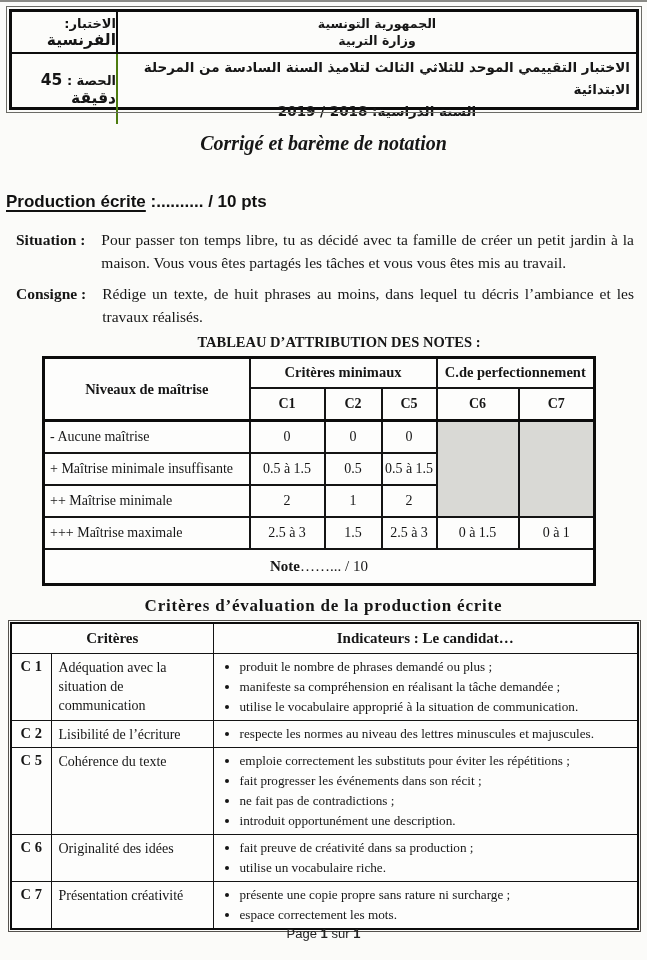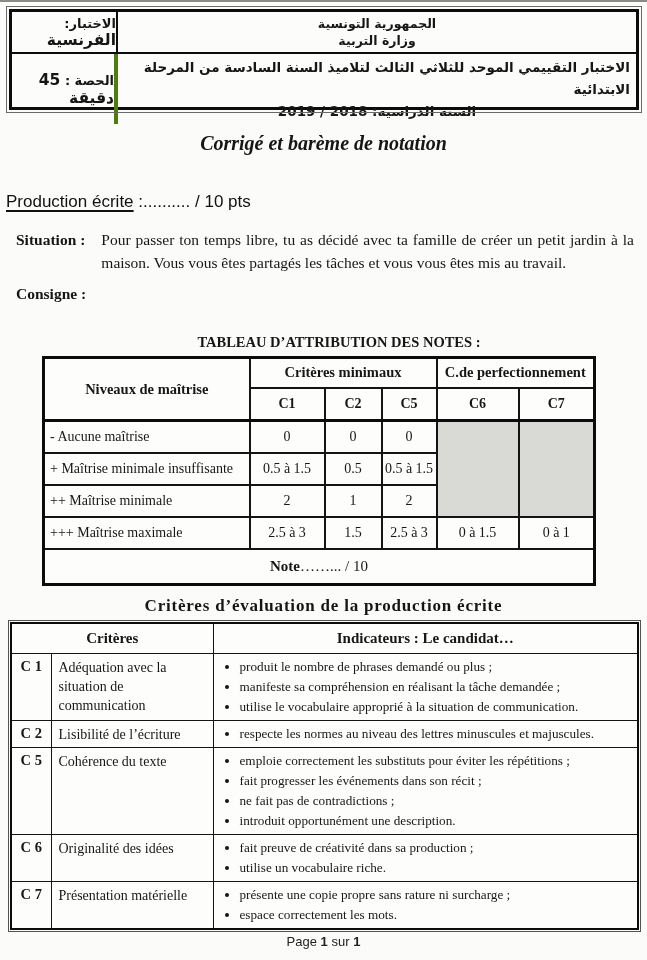--- a/index.html
+++ b/index.html
@@ -20,35 +20,35 @@
     outline: 1px solid #6b6b66; outline-offset: 2px;
     display: grid;
     grid-template-columns: 106px 1fr;
     grid-template-rows: 42px 1fr;
     background: #fcfcfa;
     font-family: "DejaVu Sans", sans-serif;
     direction: ltr;
   }
   .hdr-cell { display: flex; flex-direction: column; align-items: center; justify-content: center; }
   .cell-exam   { grid-column: 1; grid-row: 1; border-right: 2px solid #0c0c0c; border-bottom: 2px solid #0c0c0c; font-size: 13px; font-weight: bold; }
-  .cell-sess   { grid-column: 1; grid-row: 2; border-right: 4px solid #4d7c0f; font-size: 13px; font-weight: bold; justify-content: center; }
+  .cell-sess   { grid-column: 1; grid-row: 2; border-right: 2px solid #4d7c0f; font-size: 13px; font-weight: bold; justify-content: center; }
   .cell-rep    { grid-column: 2; grid-row: 1; border-bottom: 2px solid #0c0c0c; font-size: 12.5px; font-weight: bold; line-height: 17px; }
   .cell-title  { grid-column: 2; grid-row: 2; font-size: 13.5px; font-weight: bold; line-height: 22px; padding: 2px 6px; }
   .hdr .big { font-size: 15.5px; font-weight: 700; }
   .rtl { direction: rtl; unicode-bidi: embed; }
 
   
   .doc-title {
     position: absolute; top: 132px; left: 0; width: 647px;
     text-align: center; font-size: 20px; font-weight: bold; font-style: italic;
   }
   .section-line {
     position: absolute; top: 192px; left: 6px;
     font-family: "Liberation Sans", sans-serif;
-    font-size: 17px; font-weight: normal; color: #111;
+    font-size: 17px; font-weight: bold; color: #111;
   }
   .section-line .uline { text-decoration: underline; text-underline-offset: 3px; text-decoration-thickness: 2px; }
 
   .para { position: absolute; left: 16px; width: 618px; display: flex; font-size: 15.5px; line-height: 23px; }
   .para-situation { top: 228px; }
   .para-consigne  { top: 282px; }
   .para .plabel { flex: 0 0 64px; font-weight: bold; white-space: nowrap; }
   .para .ptext  { flex: 1; margin-left: 16px; text-align: justify; }
 
   .t1-title {
@@ -79,21 +79,21 @@
   .t2 th, .t2 td { border: 1.5px solid #141414; vertical-align: top; }
   .t2 th { font-size: 15px; font-weight: bold; text-align: center; height: 30px; vertical-align: middle; }
   .t2 td.code { text-align: center; font-weight: bold; font-size: 14.5px; padding-top: 4px; }
   .t2 td.label { padding: 4px 4px 2px 7px; line-height: 19px; }
   .t2 td.ind { padding: 3px 4px 3px 4px; }
   .t2 ul { list-style: disc; margin: 0; padding-left: 22px; }
   .t2 li { font-size: 13.2px; line-height: 20px; }
 
   .footer {
     position: absolute; top: 926px; left: 0; width: 647px; text-align: center;
-    font-family: "Liberation Sans", sans-serif; font-size: 13px; color: #222; margin-top: 8px;
+    font-family: "Liberation Sans", sans-serif; font-size: 13px; color: #222;
   }
   .footer b { font-weight: bold; }
 </style>
 </head>
 <body>
 
 <div class="scan-edge"></div>
 
 <div class="hdr">
   <div class="hdr-cell cell-exam rtl">
@@ -124,20 +124,21 @@
   <span class="uline">Production écrite</span><span> :.......... / 10 pts</span>
 </div>
 
 <div class="para para-situation">
   <span class="plabel">Situation :</span>
   <span class="ptext">Pour passer ton temps libre, tu as décidé avec ta famille de créer un petit jardin à la maison. Vous vous êtes partagés les tâches et vous vous êtes mis au travail.</span>
 </div>
 
 <div class="para para-consigne">
   <span class="plabel">Consigne :</span>
+  <span class="ptext">Rédige un texte, de huit phrases au moins, dans lequel tu décris l’ambiance et les travaux réalisés.</span>
 </div>
 
 <div class="t1-title">TABLEAU D’ATTRIBUTION DES NOTES :</div>
 
 <table class="t1">
   <colgroup>
     <col style="width:206px">
       <col style="width:75px">
       <col style="width:57px">
     <col style="width:55px">
@@ -243,21 +244,21 @@
     <td class="label">Originalité des idées</td>
     <td class="ind">
       <ul>
         <li>fait preuve de créativité dans sa production ;</li>
         <li>utilise un vocabulaire riche.</li>
       </ul>
     </td>
   </tr>
   <tr>
     <td class="code">C 7</td>
-    <td class="label">Présentation matérielle</td>
+    <td class="label">Présentation créativité</td>
     <td class="ind">
       <ul>
         <li>présente une copie propre sans rature ni surcharge ;</li>
         <li>espace correctement les mots.</li>
       </ul>
     </td>
   </tr>
 </tbody>
   </table>
 

